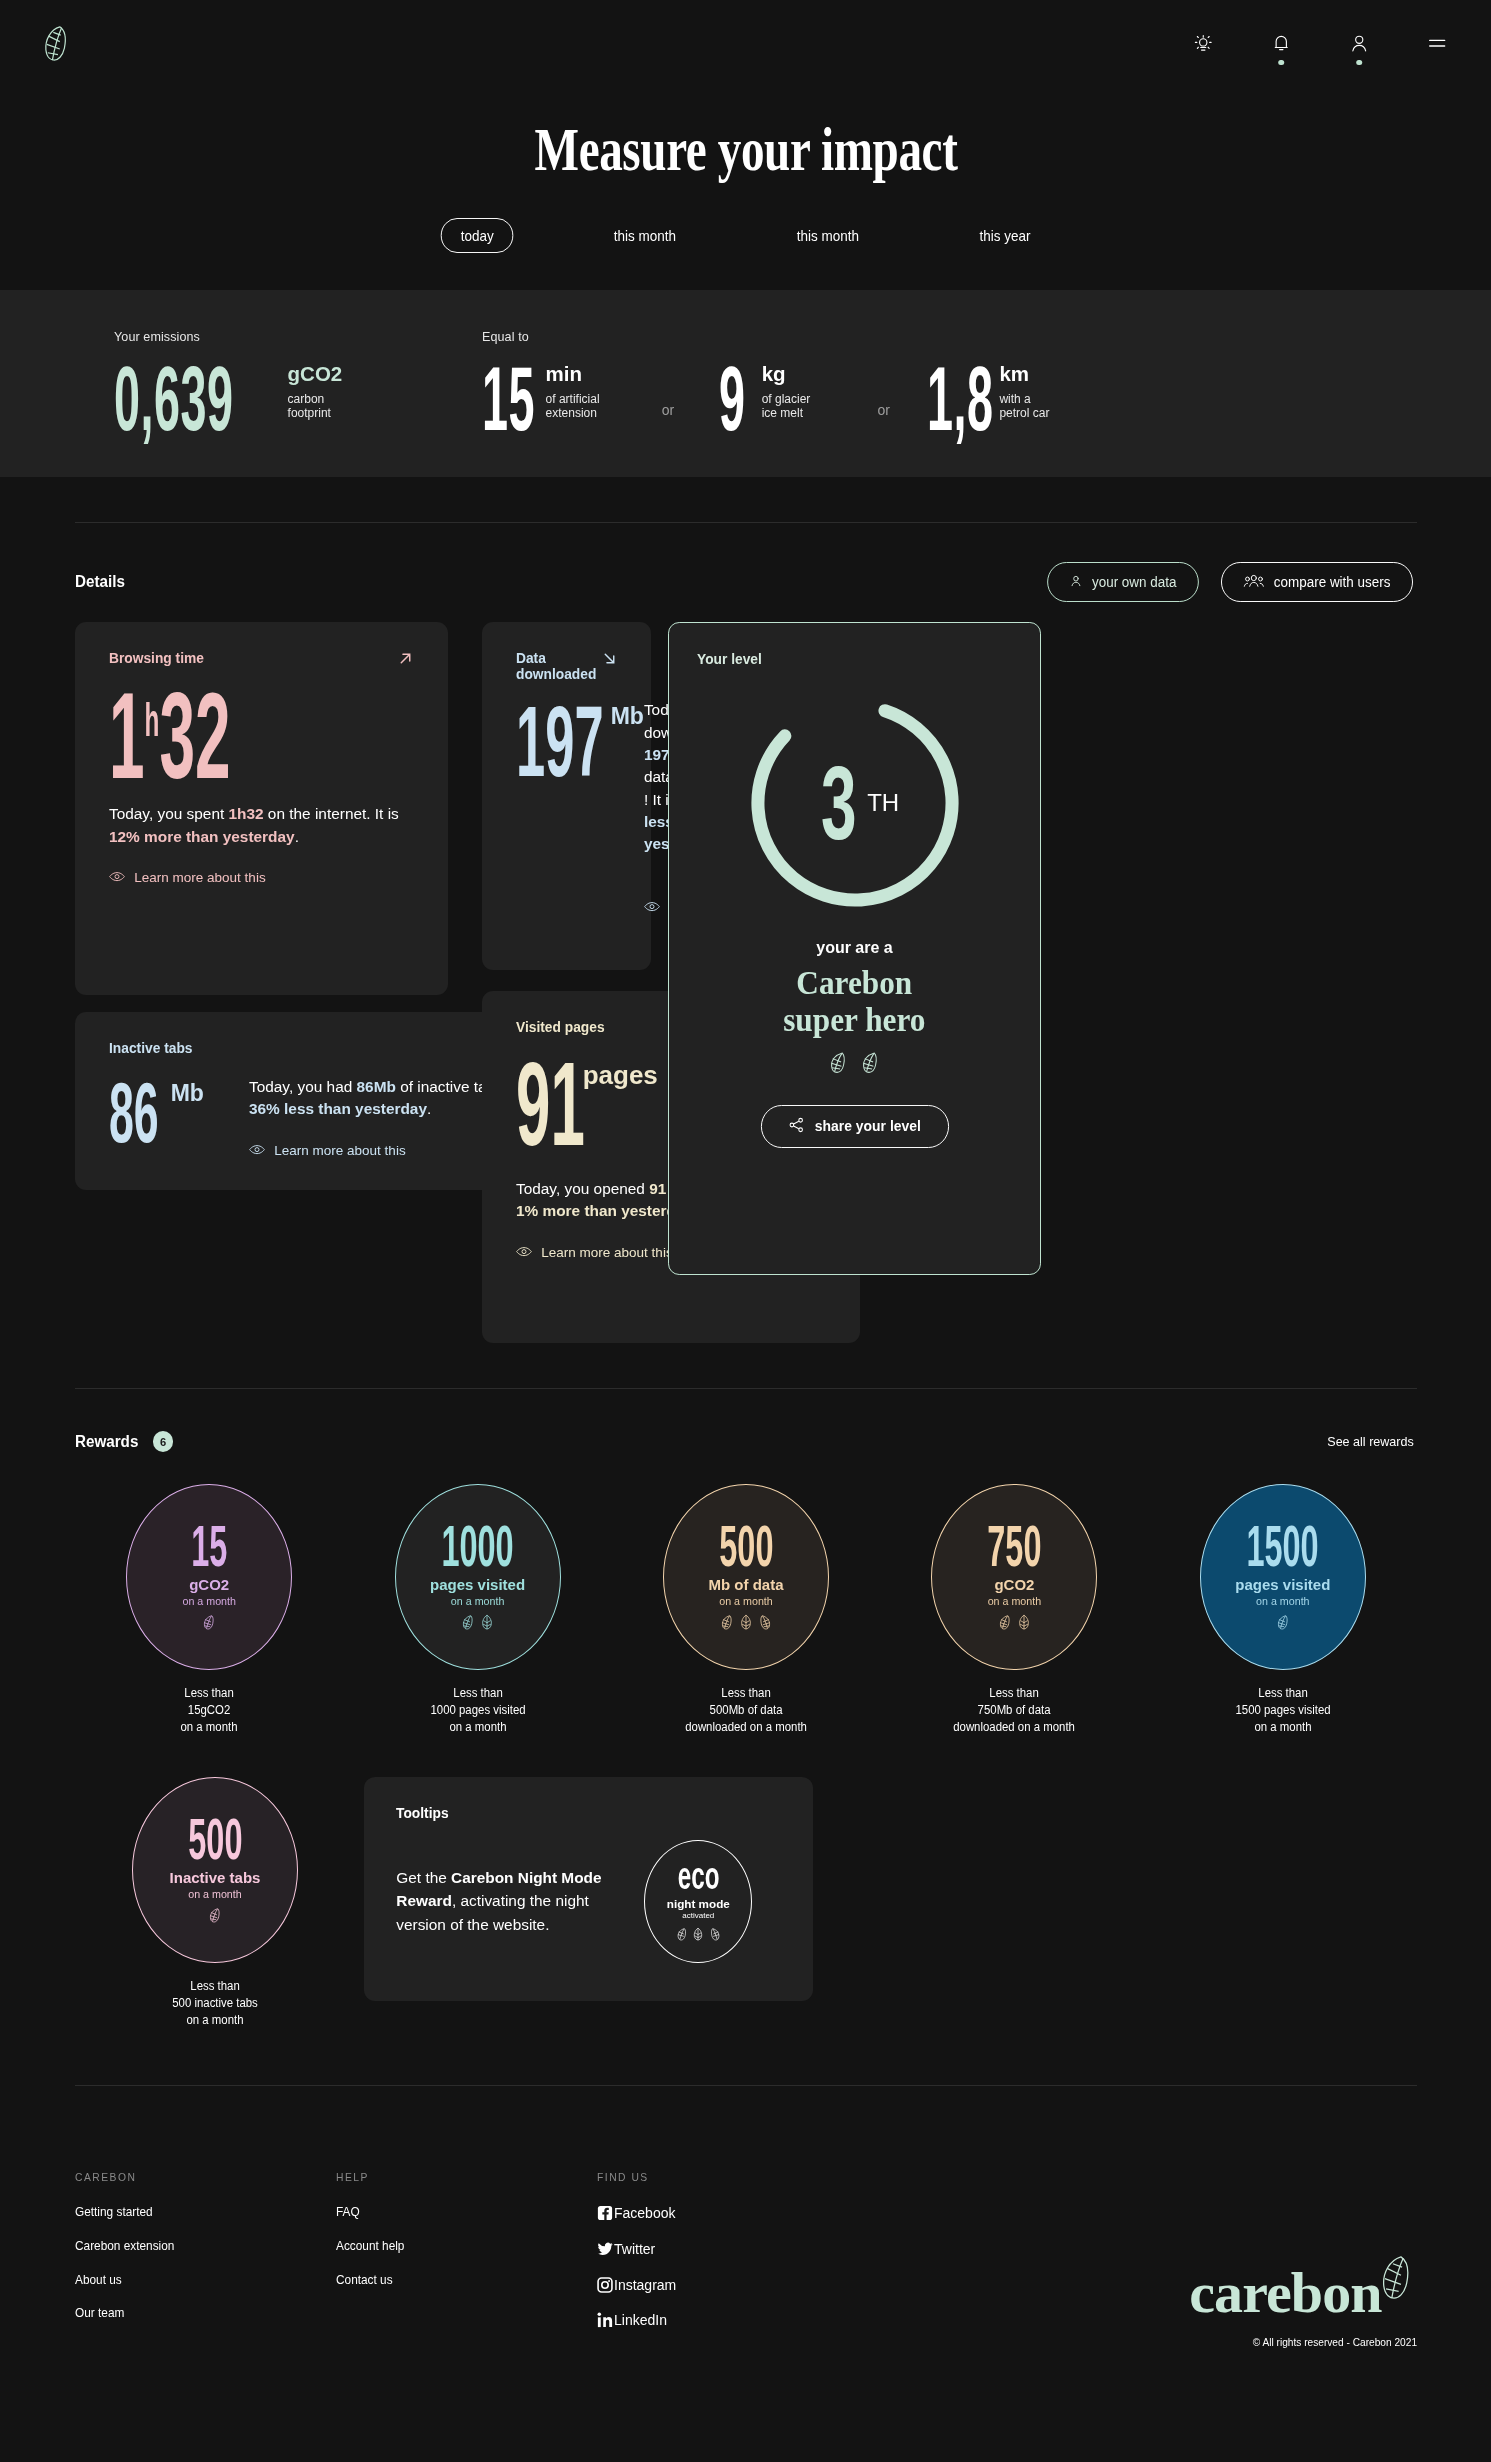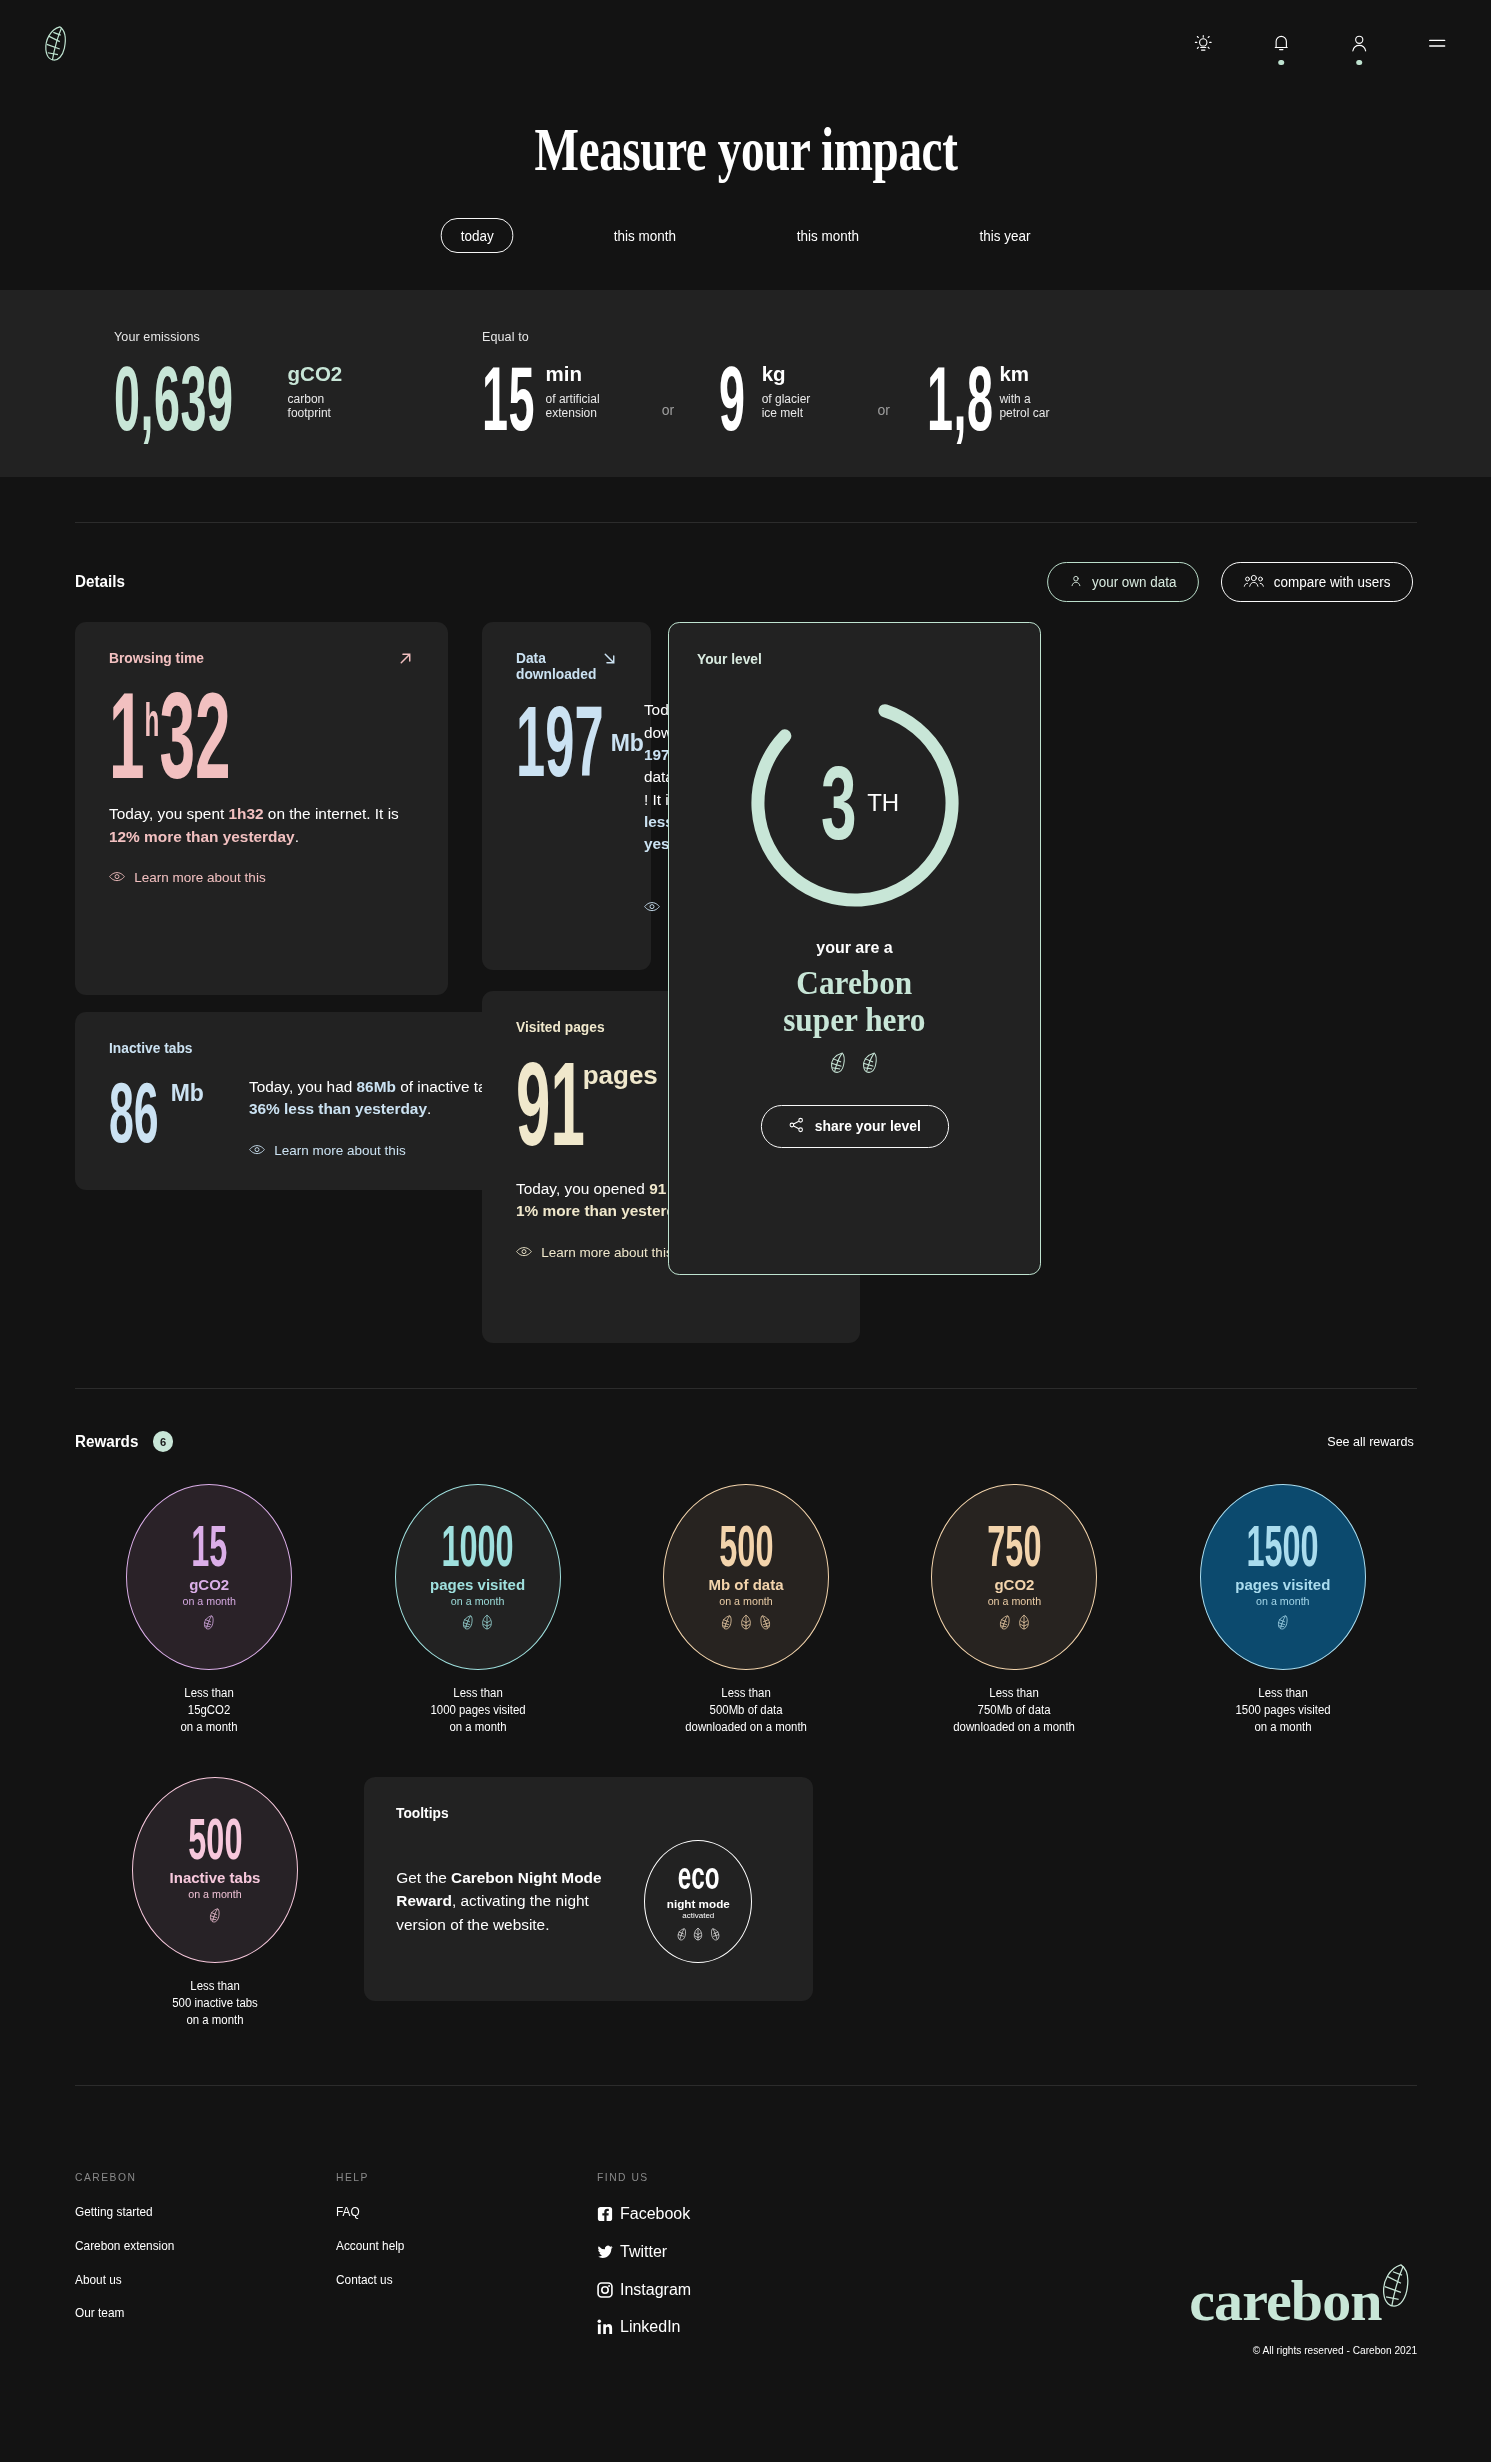--- a/index.html
+++ b/index.html
@@ -183,21 +183,21 @@
   .eco-l1 { font-size: 11.7px; font-weight: 700; margin-top: 3.7px; }
   .eco-l2 { font-size: 8px; margin-top: 0.9px; }
 
   
   .footer { padding: 0 75px 37px; margin-top: 47px; }
   .footer-grid { display: flex; padding-top: 39px; }
   .fcol { width: 261px; }
   .fcol.findus { width: 317px; }
   .fhead { font-size: 10.3px; letter-spacing: 1.5px; color: #8a8a8a; margin-bottom: 22.4px; }
   .flink { font-size: 12.6px; margin-bottom: 19.6px; cursor: pointer; transform: scaleX(.94); transform-origin: left; }
-  .flink-s { display: flex; align-items: center; gap: 7px; font-size: 16px; margin-bottom: 19.6px; cursor: pointer; }
+  .flink-s { display: flex; align-items: center; gap: 1px; font-size: 14px; margin-bottom: 19.6px; cursor: pointer; }
   .brand-col { flex: 1; display: flex; flex-direction: column; align-items: flex-end; justify-content: flex-end; }
   .brand-wrap { display: flex; align-items: flex-start; }
   .brand-word {
     font-family: "Liberation Serif", serif; font-weight: 700; font-size: 58px;
     color: #c8e6d7; line-height: .9; letter-spacing: -0.9px;
   }
   .copyright { font-size: 10.7px; margin-top: 17px; color: #ffffff; transform: scaleX(.95); transform-origin: right; }
   .sico { width: 16px; height: 16px; }
 </style>
 </head>
@@ -412,21 +412,21 @@
         <div class="card" style="min-height:261px">
           <div class="card-head">
             <div class="card-title blue">Data downloaded</div>
             <span class="arrow blue">
               <svg viewBox="0 0 20 20" width="17" height="17" fill="none" stroke="#cbe2f2" stroke-width="1.7" stroke-linecap="round">
                 <path d="M5 5l10 10M15 7v8H7"></path>
               </svg>
             </span>
           </div>
           <div style="display:flex; align-items:flex-start; margin-top:17px">
-            <div style="display:flex; align-items:center; width:149px">
+            <div style="display:flex; align-items:flex-start; width:149px">
               <div style="width:91px">
                 <div class="statnum blue" style="font-size:101px">197</div>
               </div>
               <div class="statunit blue">Mb</div>
             </div>
             <div style="flex:1">
               <div class="desc">
                 <span>Today, you downloaded </span><b class="blue">197Mb</b><span> of data. Great ! It is </span><b class="blue">4% less than yesterday</b><span>.</span>
               </div>
               <div class="learn blue">

